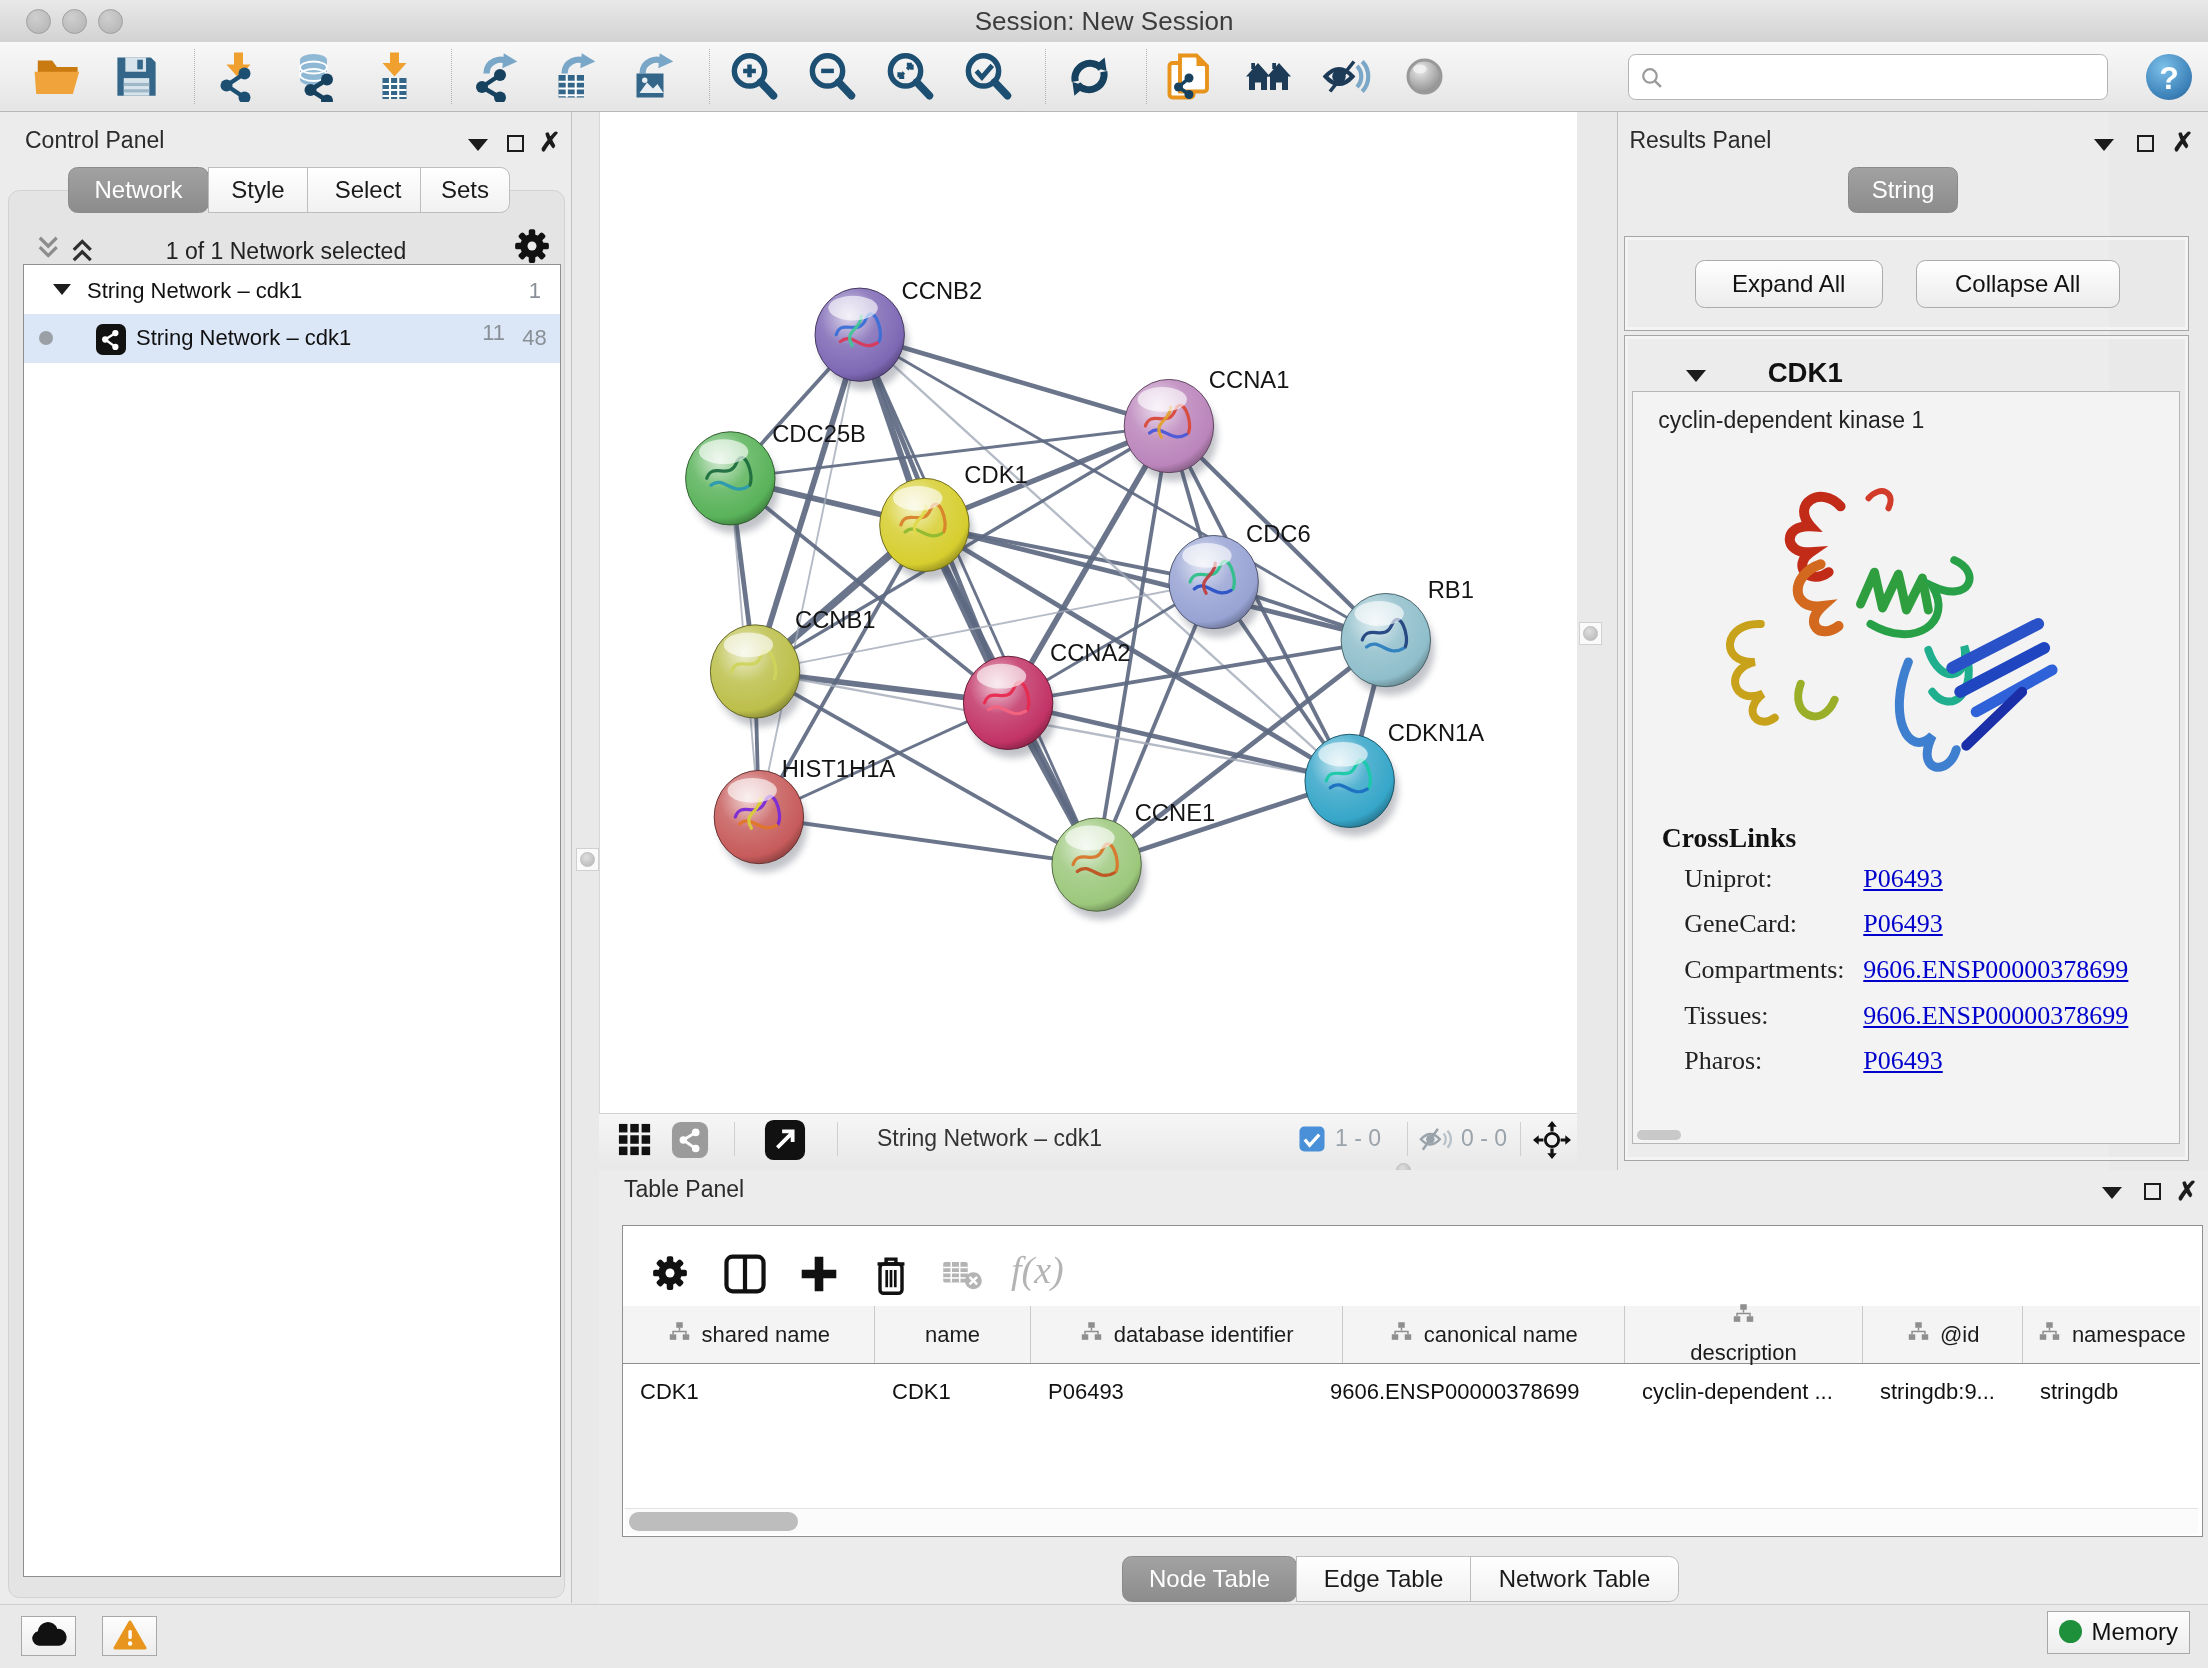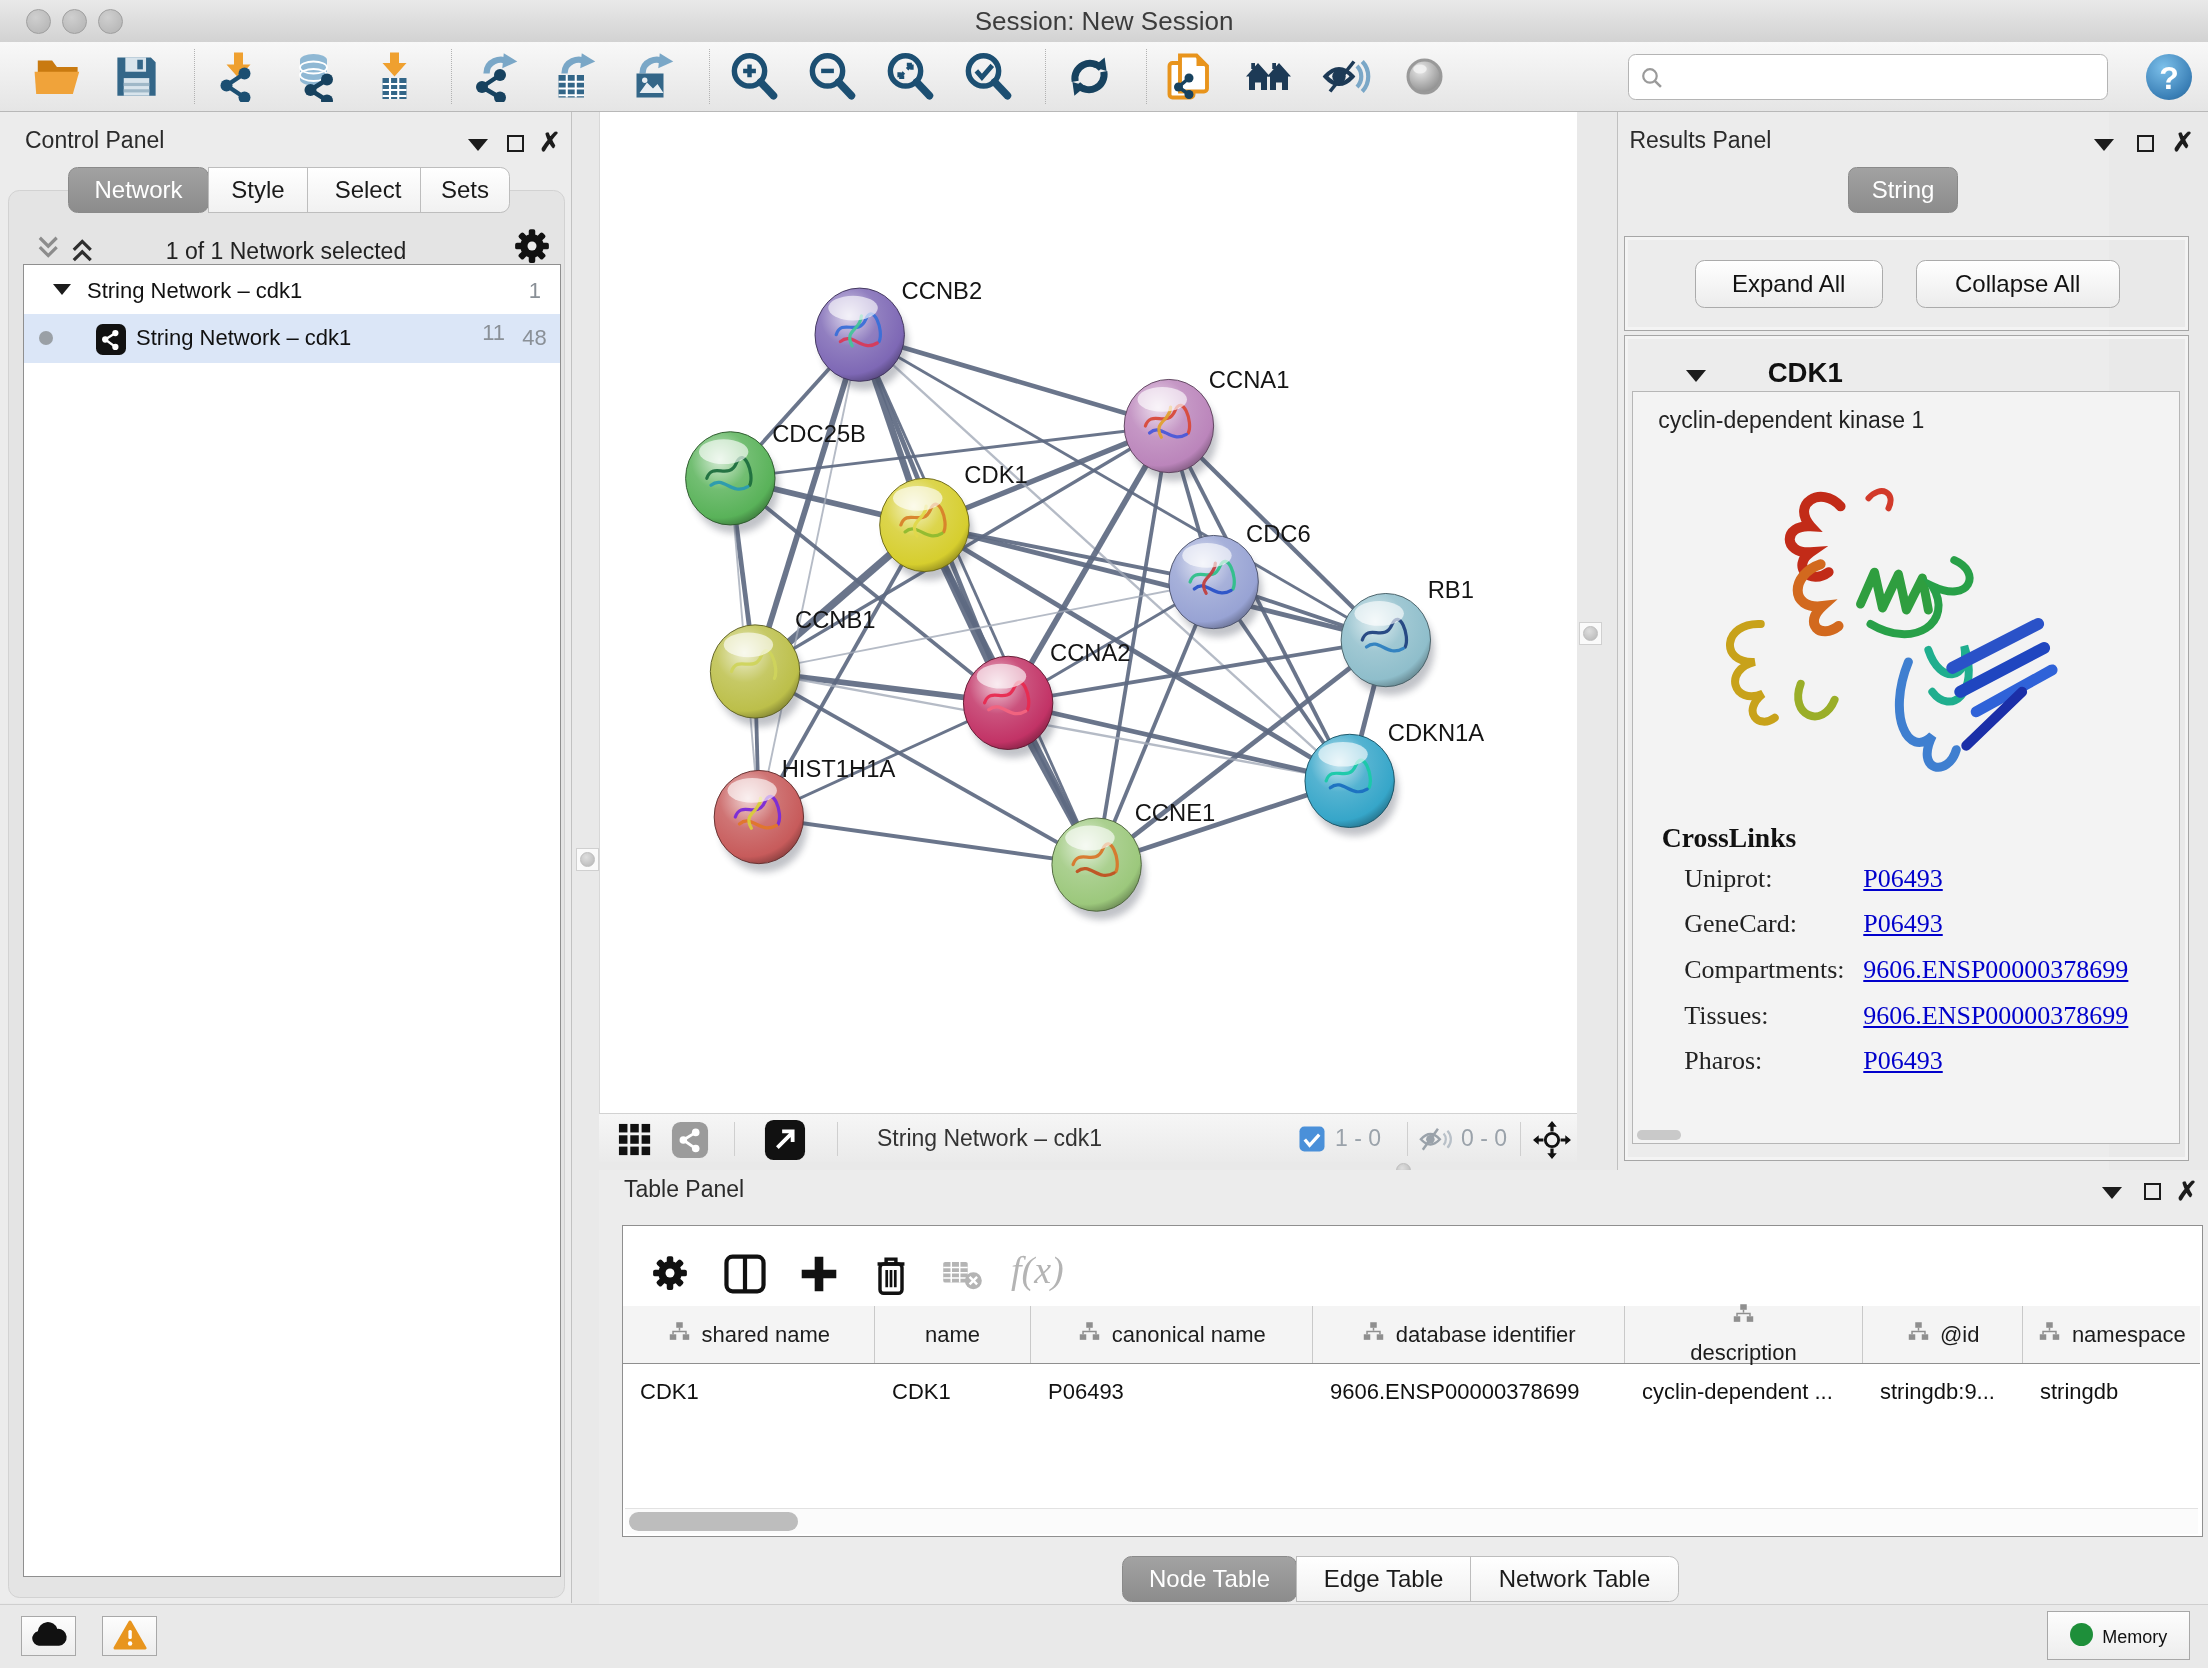--- a/index.html
+++ b/index.html
@@ -83,21 +83,21 @@
   .th-cell:last-child{border-right:none;overflow:hidden;}
   #tp-row{position:absolute;left:0;top:139px;width:1577px;height:53px;display:flex;}
   .td-cell{height:53px;line-height:53px;padding-left:17px;font-size:22px;color:#111;box-sizing:border-box;white-space:nowrap;overflow:hidden;}
   #tp-hscroll{position:absolute;left:1.9px;top:282px;width:1573px;height:25px;background:#fbfbfb;border-top:1px solid #e2e2e2;}
   #tp-hthumb{position:absolute;left:3.8px;top:2.9px;width:169px;height:19px;background:#bdbdbd;border-radius:9.5px;}
   #bottom-tabs{left:1122px;top:1554px;height:48px;display:flex;align-items:flex-end;}
 
   
   #status-bar{left:0;top:1604px;width:2208px;height:65px;background:#e9e9e9;border-top:1px solid #cfcfcf;box-sizing:border-box;}
   .sb-btn{position:absolute;width:55px;height:40px;background:linear-gradient(#fdfdfd,#ededed);border:1.4px solid #a8a8a8;box-sizing:border-box;padding:0;}
-  #memory-btn{position:absolute;left:2047px;top:5.7px;width:143px;height:49px;background:linear-gradient(#fdfdfd,#ededed);border:1.4px solid #a8a8a8;box-sizing:border-box;font-size:18px;color:#111;font-family:"Liberation Sans",sans-serif;}
+  #memory-btn{position:absolute;left:2047px;top:5.7px;width:143px;height:43px;background:linear-gradient(#fdfdfd,#ededed);border:1.4px solid #a8a8a8;box-sizing:border-box;font-size:24px;color:#111;font-family:"Liberation Sans",sans-serif;}
   #memory-dot{display:inline-block;width:23px;height:23px;border-radius:50%;background:#1e8f3a;vertical-align:-2.9px;margin-right:9.5px;}
 </style>
 </head>
 <body>
 
 <div id="app">
 
   <div id="titlebar" class="abs">
     <span class="tlight" style="left:26px"></span>
     <span class="tlight" style="left:62px"></span>
@@ -731,41 +731,41 @@
                   <rect x="3" y="14" width="7" height="6"></rect>
                   <rect x="17" y="14" width="7" height="6"></rect>
                 </g>
                 <path d="M13.5 7v3M6.5 14v-3h14v3" stroke="#8f8f8f" stroke-width="1.6" fill="none"></path>
               </svg></span>
             <span>shared name</span>
           </div>
           <div class="th-cell" style="width: 156px;">
             <span>name</span>
           </div>
+          <div class="th-cell" style="width: 312px;">
+            <span><svg width="25" height="21" viewBox="0 0 27 22">
+                <g fill="#8f8f8f">
+                  <rect x="10" y="1" width="7" height="6"></rect>
+                  <rect x="3" y="14" width="7" height="6"></rect>
+                  <rect x="17" y="14" width="7" height="6"></rect>
+                </g>
+                <path d="M13.5 7v3M6.5 14v-3h14v3" stroke="#8f8f8f" stroke-width="1.6" fill="none"></path>
+              </svg></span>
+            <span>database identifier</span>
+          </div>
           <div class="th-cell" style="width: 282px;">
             <span><svg width="25" height="21" viewBox="0 0 27 22">
                 <g fill="#8f8f8f">
                   <rect x="10" y="1" width="7" height="6"></rect>
                   <rect x="3" y="14" width="7" height="6"></rect>
                   <rect x="17" y="14" width="7" height="6"></rect>
                 </g>
                 <path d="M13.5 7v3M6.5 14v-3h14v3" stroke="#8f8f8f" stroke-width="1.6" fill="none"></path>
               </svg></span>
             <span>canonical name</span>
-          </div>
-          <div class="th-cell" style="width: 312px;">
-            <span><svg width="25" height="21" viewBox="0 0 27 22">
-                <g fill="#8f8f8f">
-                  <rect x="10" y="1" width="7" height="6"></rect>
-                  <rect x="3" y="14" width="7" height="6"></rect>
-                  <rect x="17" y="14" width="7" height="6"></rect>
-                </g>
-                <path d="M13.5 7v3M6.5 14v-3h14v3" stroke="#8f8f8f" stroke-width="1.6" fill="none"></path>
-              </svg></span>
-            <span>database identifier</span>
           </div>
           <div class="th-cell" style="width: 238px; flex-direction: column;">
             <span><svg width="25" height="21" viewBox="0 0 27 22">
                 <g fill="#8f8f8f">
                   <rect x="10" y="1" width="7" height="6"></rect>
                   <rect x="3" y="14" width="7" height="6"></rect>
                   <rect x="17" y="14" width="7" height="6"></rect>
                 </g>
                 <path d="M13.5 7v3M6.5 14v-3h14v3" stroke="#8f8f8f" stroke-width="1.6" fill="none"></path>
               </svg></span>

